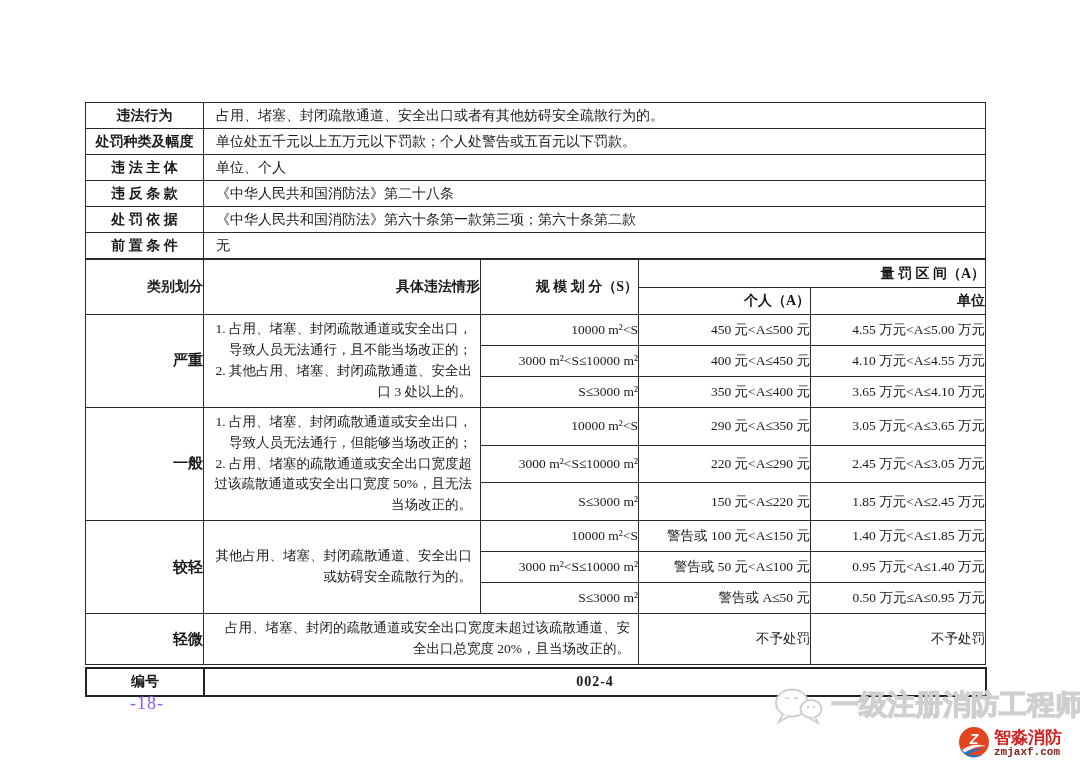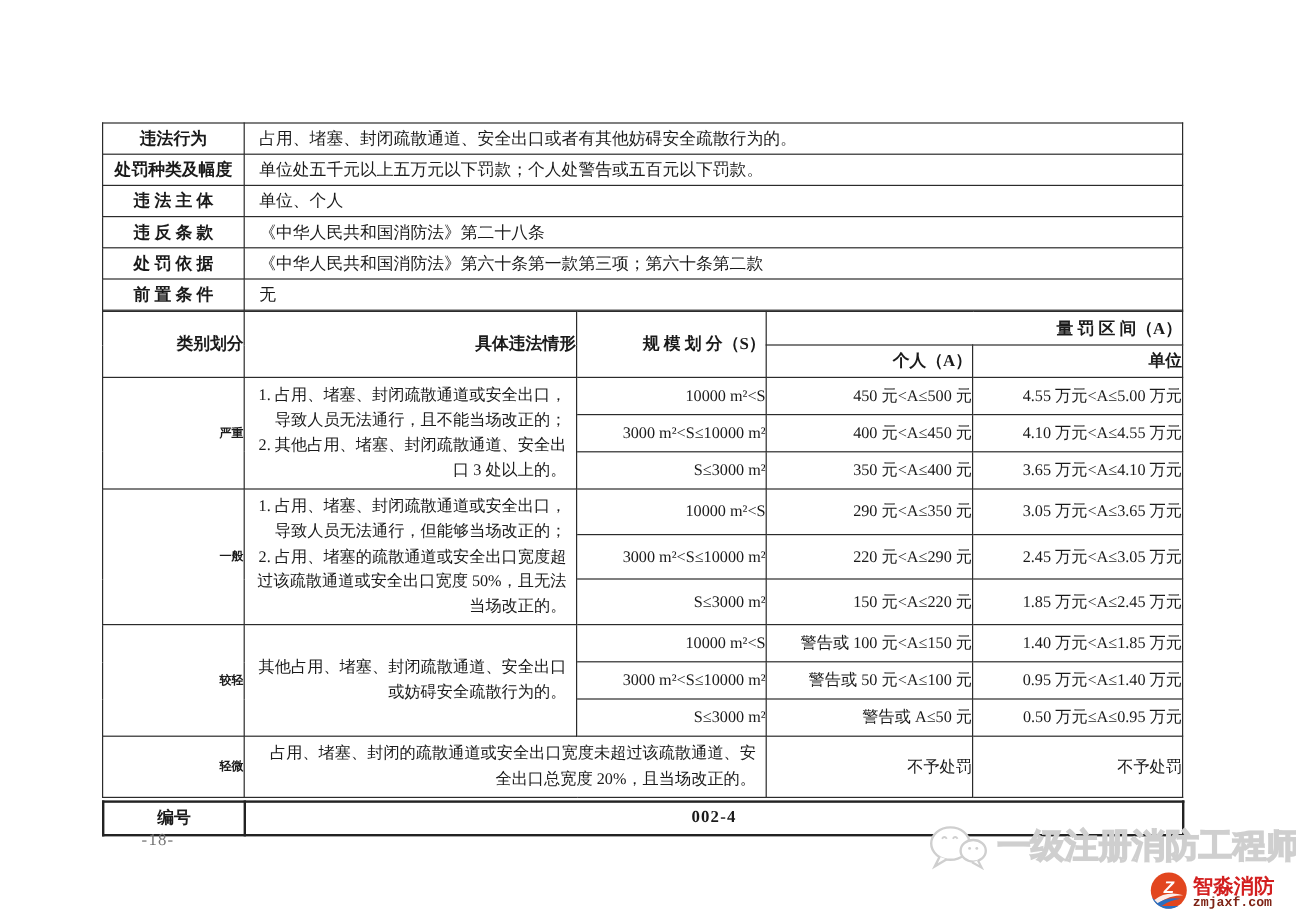--- a/index.html
+++ b/index.html
@@ -21,42 +21,42 @@
   .info-table tr { height: 26px; }
   .info-table .lbl {
     width: 118px; text-align: center; font-weight: bold; font-size: 14px;
     padding: 0 4px; white-space: nowrap;
   }
   .info-table .val { text-align: left; padding: 0 12px; }
 
   
   .class-table th { font-weight: bold; text-align: right; font-size: 14px; }
   .class-table td { text-align: right; font-size: 13.5px; }
-  .class-table .cat { font-weight: bold; font-size: 10px; }
+  .class-table .cat { font-weight: bold; font-size: 15px; }
   .class-table .situation {
     text-align: right; padding: 4px 8px; line-height: 1.55;
     white-space: pre-wrap; font-size: 13.5px;
   }
   .hrow1 { height: 28px; }
   .hrow2 { height: 27px; }
   .sev-row { height: 29px; }
   .gen-row { height: 34px; }
   .lig-row { height: 31px; }
   .min-row { height: 47px; }
 
   
   .serial-table { margin-top: 2px; }
   .serial-table td { border: 2px solid #222; height: 28px; }
   .serial-table .lbl { width: 118px; text-align: center; font-weight: bold; }
   .serial-table .val { text-align: center; padding: 0 12px; font-weight: bold; letter-spacing: 1px; }
 
   
   .page-number {
-    position: absolute; left: 118px; top: 693px;
-    font-size: 14px; color: #737373; letter-spacing: 1px;
+    position: absolute; left: 130px; top: 693px;
+    font-size: 18px; color: #8b5cf6; letter-spacing: 1px;
   }
   .watermark {
     position: absolute; left: 773px; top: 686px;
     display: flex; align-items: flex-start; gap: 8px;
   }
   .watermark-text {
     font-family: "Liberation Sans", "DejaVu Sans", sans-serif;
     font-size: 28px; font-weight: bold;
     color: #efefef;
     -webkit-text-stroke: 1.2px #cfcfcf;

